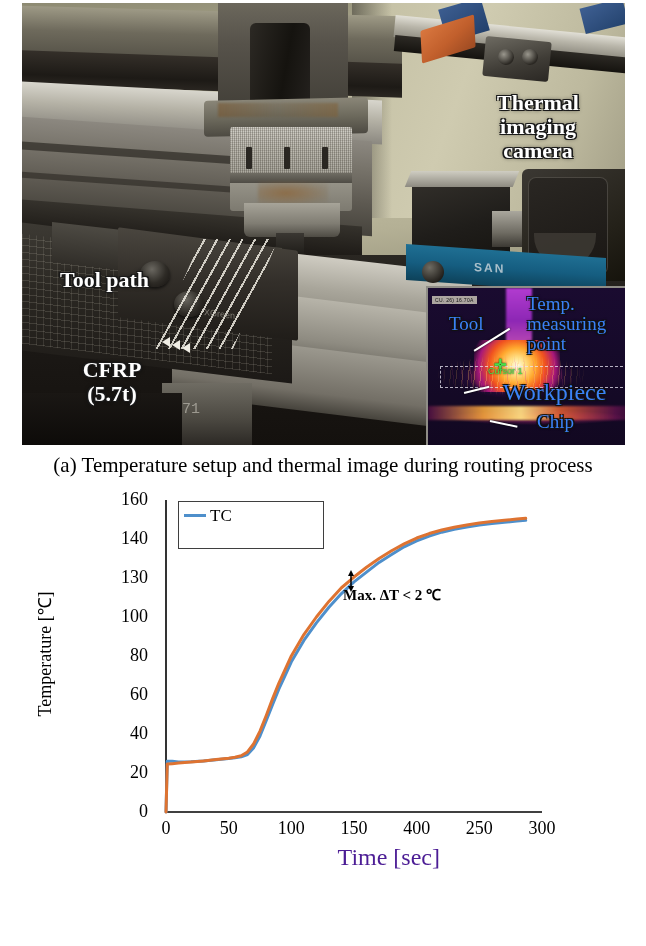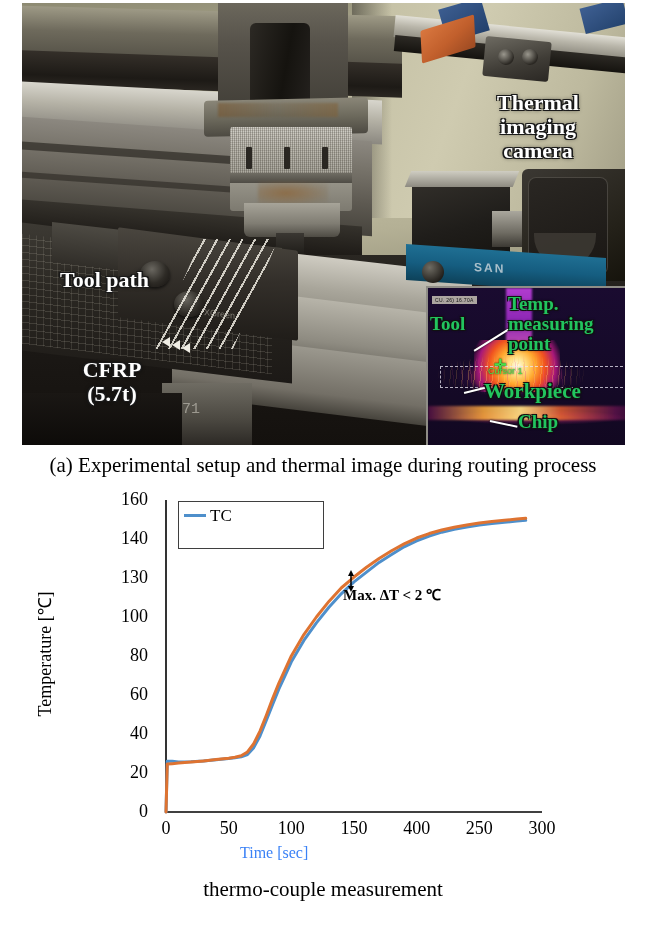--- a/index.html
+++ b/index.html
@@ -376,32 +376,33 @@
   }
   #ir-readout {
     position:absolute; left: 4px; top: 8px;
     background: rgba(205,200,185,.82);
     color: #111; font-size: 5px; letter-spacing: .3px;
     padding: 1px 3px;
     font-family: "Liberation Sans", sans-serif;
   }
   .ir-label {
     position: absolute;
-    color: #22c55e; font-weight: bold;
+    color: #3b82f6; font-weight: normal;
     font-family: "Liberation Serif", serif;
     text-shadow:
       -1.3px -1.3px 0 #121212, 1.3px -1.3px 0 #121212,
       -1.3px 1.3px 0 #121212, 1.3px 1.3px 0 #121212,
       0 0 3px rgba(0,0,0,.9);
     line-height: 1.06;
     white-space: pre-line;
+    padding-left: 19px;
   }
   #ir-lbl-tool { left: 2px; top: 26px; font-size: 19px; }
   #ir-lbl-temp { left: 80px; top: 6px; font-size: 19px; }
-  #ir-lbl-work { left: 56px; top: 92px; font-size: 21px; }
+  #ir-lbl-work { left: 56px; top: 92px; font-size: 24px; }
   #ir-lbl-chip { left: 90px; top: 124px; font-size: 19px; }
   .ir-leader { position:absolute; background:#ffffff; height:1.6px; transform-origin: left center; box-shadow: 0 0 2px rgba(0,0,0,.9);}
   #leader-temp { left: 46px; top: 62px; width: 42px; transform: rotate(-32deg); }
   #leader-work { left: 36px; top: 104px; width: 26px; transform: rotate(-14deg); }
   #leader-chip { left: 62px; top: 132px; width: 28px; transform: rotate(12deg); }
 
   
   .caption {
     position: absolute;
     width: 646px; left: 0;
@@ -432,23 +433,23 @@
     position: absolute;
     left: -66px; top: 150px;
     width: 220px; text-align: center;
     transform: rotate(-90deg);
     font-family: "Liberation Serif", serif;
     font-size: 18px; color: #000;
   }
   #xlabel {
     position: absolute;
     left: 240px; top: 352px;
-    width: 200px; text-align: left;
-    font-family: "Liberation Serif", serif;
-    font-size: 16px; color: #3b82f6;
+    width: 200px; text-align: right;
+    font-family: "Liberation Serif", serif;
+    font-size: 24px; color: #4c1d95;
   }
   #legend {
     position: absolute;
     left: 178px; top: 9px;
     width: 146px; height: 48px;
     border: 1.4px solid #3f3f3f;
     background: #fff;
     padding: 3px 5px 4px 5px;
   }
   .legend-row { display: flex; align-items: center; height: 21px; }
@@ -555,21 +556,21 @@
 
     <div class="ir-label" id="ir-lbl-tool">Tool</div>
     <div class="ir-label" id="ir-lbl-temp">Temp.
 measuring
 point</div>
     <div class="ir-label" id="ir-lbl-work">Workpiece</div>
     <div class="ir-label" id="ir-lbl-chip">Chip</div>
   </div>
 </div>
 
-<div class="caption" id="caption-a">(a) Experimental setup and thermal image during routing process</div>
+<div class="caption" id="caption-a">(a) Temperature setup and thermal image during routing process</div>
 
 <div id="chart">
   <svg id="chart-svg" width="646" height="382">
     <g id="axes-group">
       <line id="y-axis" x1="166" y1="8" x2="166" y2="320" stroke="#000" stroke-width="1.6"></line>
       <line id="x-axis" x1="166" y1="320" x2="542" y2="320" stroke="#000" stroke-width="1.6"></line>
     </g>
     <g id="series-group">
         <polyline points="166.00,320.00 167.25,269.30 172.27,269.30 178.53,269.88 191.07,269.69 203.60,268.91 216.13,267.74 228.67,266.57 234.93,265.79 241.20,264.81 247.47,262.48 253.73,255.65 260.00,243.95 266.27,228.35 272.53,212.75 278.80,197.15 285.07,183.50 291.33,169.85 303.87,148.40 316.40,130.85 328.93,115.25 341.47,101.60 354.00,89.90 366.53,80.15 379.07,70.40 391.60,62.60 404.13,54.80 416.67,48.95 429.20,44.07 441.73,40.18 454.27,37.25 466.80,34.91 479.33,32.96 491.87,31.40 504.40,30.23 516.93,29.06 525.71,28.28" fill="none" stroke="#4E8FCB" stroke-width="3" stroke-linejoin="round" stroke-linecap="round"></polyline>
         <polyline points="166.00,320.00 167.25,272.03 172.27,271.64 178.53,271.06 191.07,270.08 203.60,268.91 216.13,267.55 228.67,266.18 234.93,265.20 241.20,263.84 247.47,259.94 253.73,251.75 260.00,239.07 266.27,223.47 272.53,206.90 278.80,191.30 285.07,177.65 291.33,164.00 303.87,142.55 316.40,125.00 328.93,109.40 341.47,95.75 354.00,85.02 366.53,75.27 379.07,66.50 391.60,58.70 404.13,51.88 416.67,46.02 429.20,41.54 441.73,38.03 454.27,35.30 466.80,32.96 479.33,31.01 491.87,29.45 504.40,28.28 516.93,27.11 525.71,26.33" fill="none" stroke="#DE7331" stroke-width="3" stroke-linejoin="round" stroke-linecap="round"></polyline>
@@ -609,14 +610,13 @@
     <div class="legend-row">
       <span class="legend-swatch" id="sw-tc" style="background: rgb(78, 143, 203);"></span>
       <span class="legend-text">TC</span>
     </div>
   </div>
 
   <div id="annot">Max. ΔT &lt; 2 ℃</div>
 </div>
 
 <div class="caption" id="caption-b">
-  <div>thermo-couple measurement</div>
 </div>
 
 </body></html>

